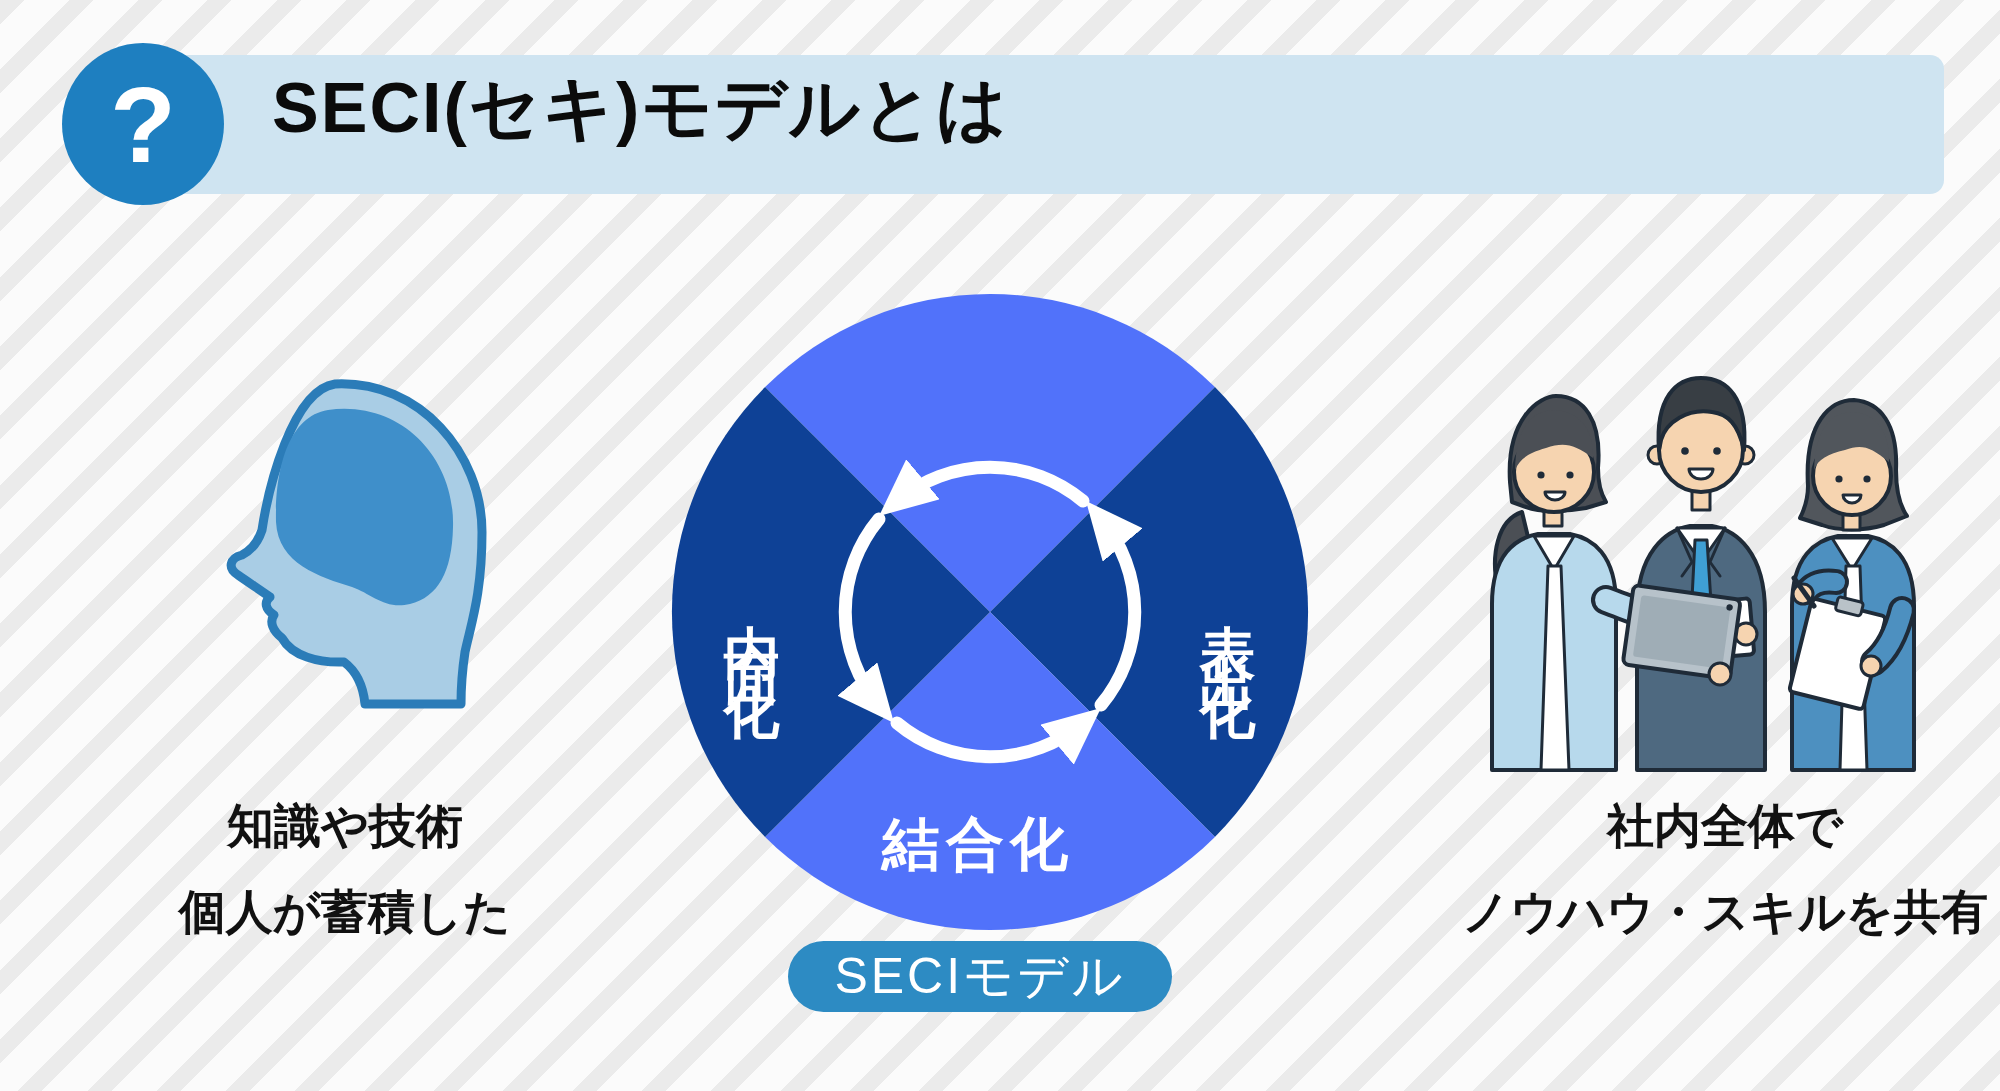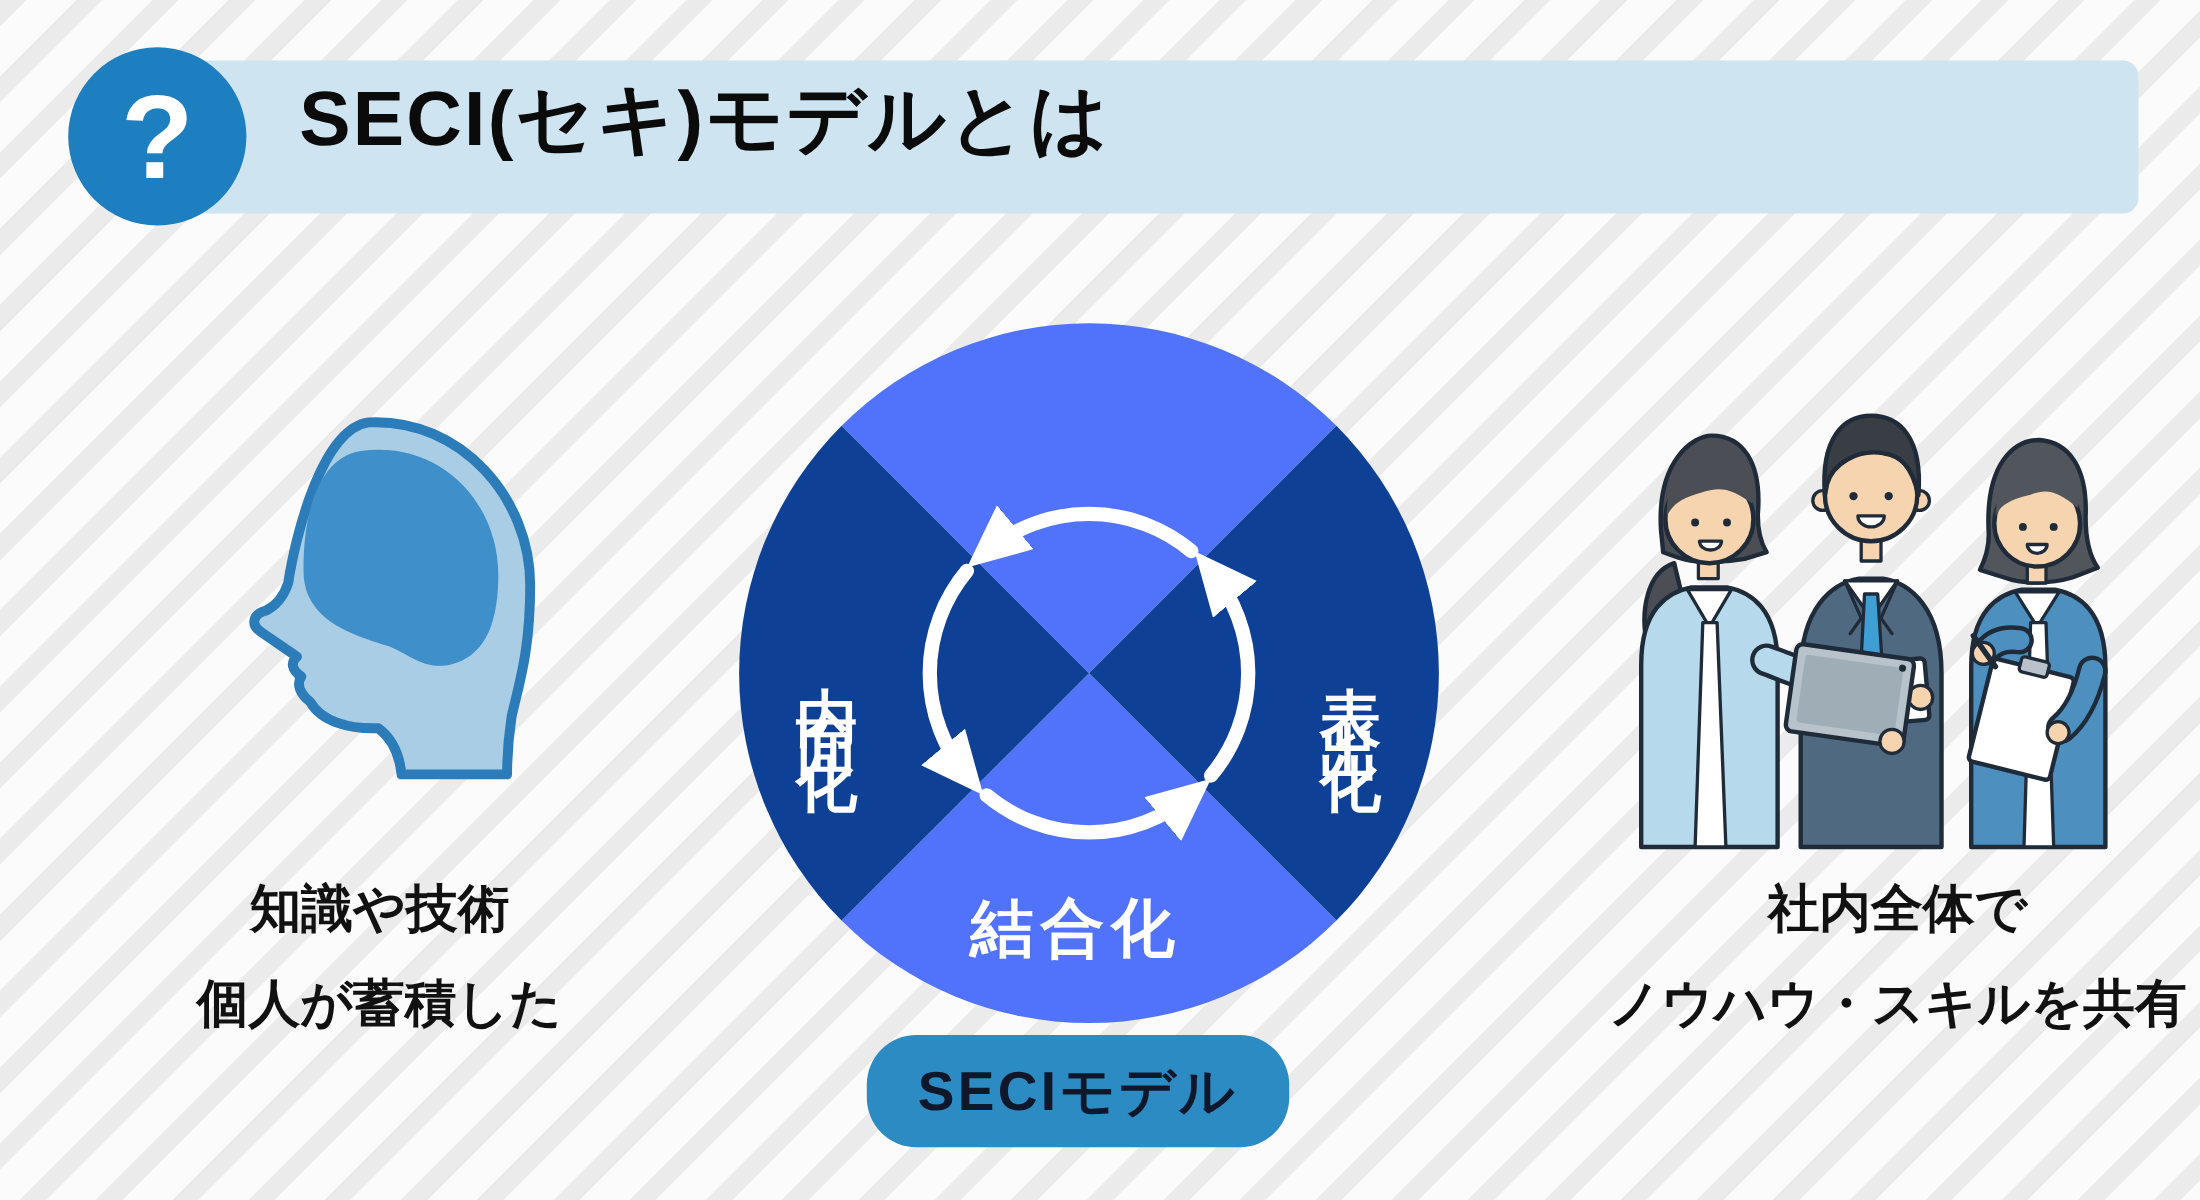--- a/index.html
+++ b/index.html
@@ -38,24 +38,24 @@
   .q-label{
     position:absolute;color:#ffffff;font-weight:800;
     font-size:58px;letter-spacing:6px;white-space:nowrap;
     transform:translate(-50%,-50%);
   }
   .q-label.vertical{
     writing-mode:vertical-rl;text-orientation:upright;
     letter-spacing:30px;font-size:56px;
   }
   .seci-pill{
-    position:absolute;left:788px;top:941px;width:384px;height:102px;
+    position:absolute;left:788px;top:941px;width:384px;height:71px;
     background:#2d8bc3;border-radius:45px;
     display:flex;align-items:center;justify-content:center;
-    color:#0f172a;font-size:50px;font-weight:700;letter-spacing:3px;
+    color:#ffffff;font-size:50px;font-weight:400;letter-spacing:3px;
   }
   
   .head-svg{position:absolute;left:180px;top:372px;}
   .people-svg{position:absolute;left:1470px;top:300px;}
   .caption{
     position:absolute;top:783px;text-align:center;
     font-size:47px;font-weight:900;color:#111111;line-height:86px;
     white-space:nowrap;
   }
   .caption.left{left:95px;width:500px;}

